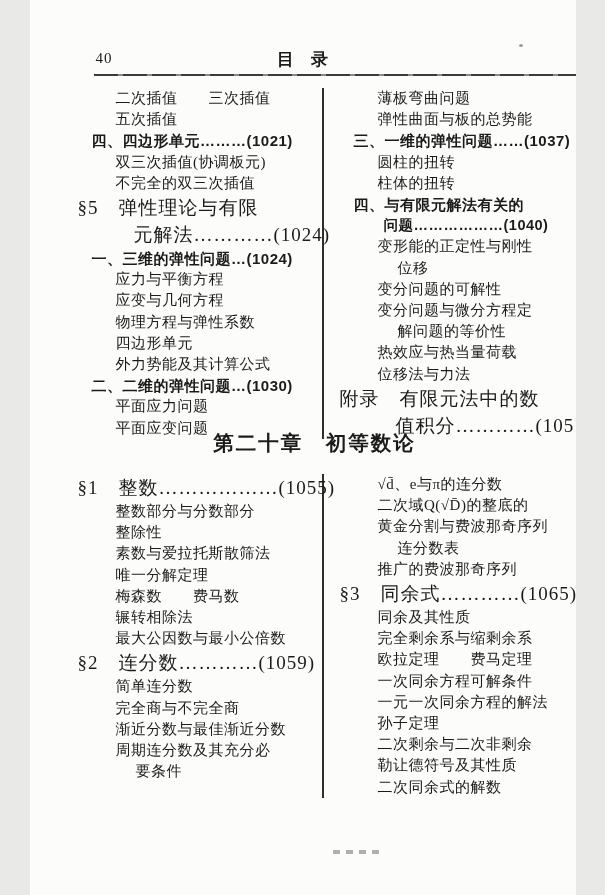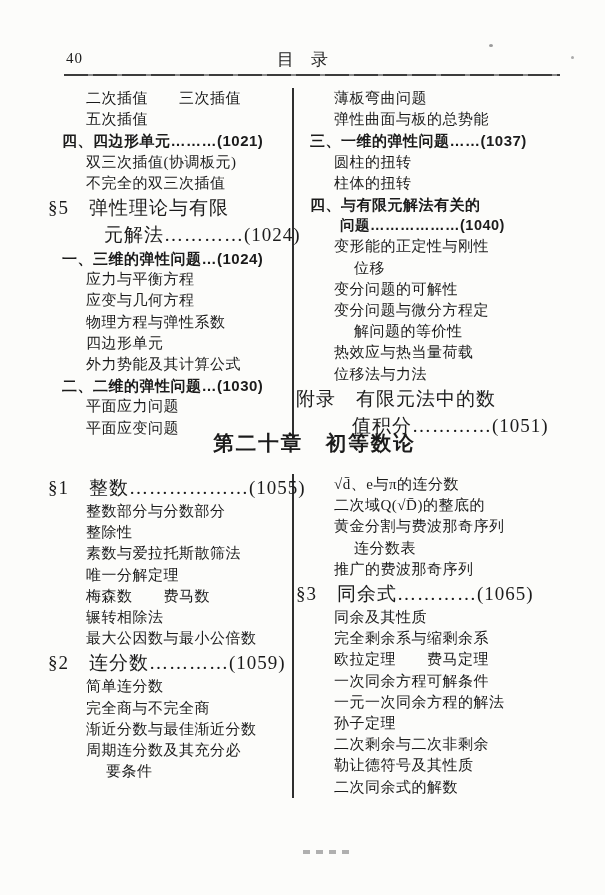--- a/index.html
+++ b/index.html
@@ -2,21 +2,21 @@
 <html><head>
 <meta charset="utf-8">
 <style>
   html, body {
     margin: 0;
     padding: 0;
     background: #e9e9e7;
   }
   .page {
     position: relative;
-    width: 605px;
+    width: 546px;
     height: 895px;
     margin: 0 auto;
     background: #fcfcfa;
     font-family: "Liberation Serif", "DejaVu Serif", serif;
     color: #1b1b1b;
     overflow: hidden;
   }
   .page-number {
     position: absolute;
     left: 66px;
@@ -24,21 +24,21 @@
     font-size: 15px;
     letter-spacing: 1px;
   }
   .header-title {
     position: absolute;
     left: 0;
     right: 0;
     top: 48px;
     text-align: center;
     font-size: 17px;
-    font-weight: normal;
+    font-weight: bold;
   }
   .header-rule {
     position: absolute;
     left: 64px;
     top: 74px;
     width: 496px;
     height: 2px;
     background: repeating-linear-gradient(90deg, #3c3c3c 0 24px, #8a8a8a 24px 29px);
   }
   .toc {
@@ -51,21 +51,21 @@
   #toc-top { top: 88px; height: 351px; }
   #toc-bottom { top: 474px; height: 324px; }
   .col-left {
     width: 246px;
     box-sizing: border-box;
     border-right: 2px solid #2e2e2e;
     padding-right: 4px;
   }
   .col-right {
     flex: 1;
-    padding-left: 2px;
+    padding-left: 16px;
   }
   .line {
     font-size: 15px;
     line-height: 21.2px;
     white-space: nowrap;
     letter-spacing: 0.5px;
   }
   .sub  { padding-left: 38px; }
   .sub2 { padding-left: 58px; }
   .num {

